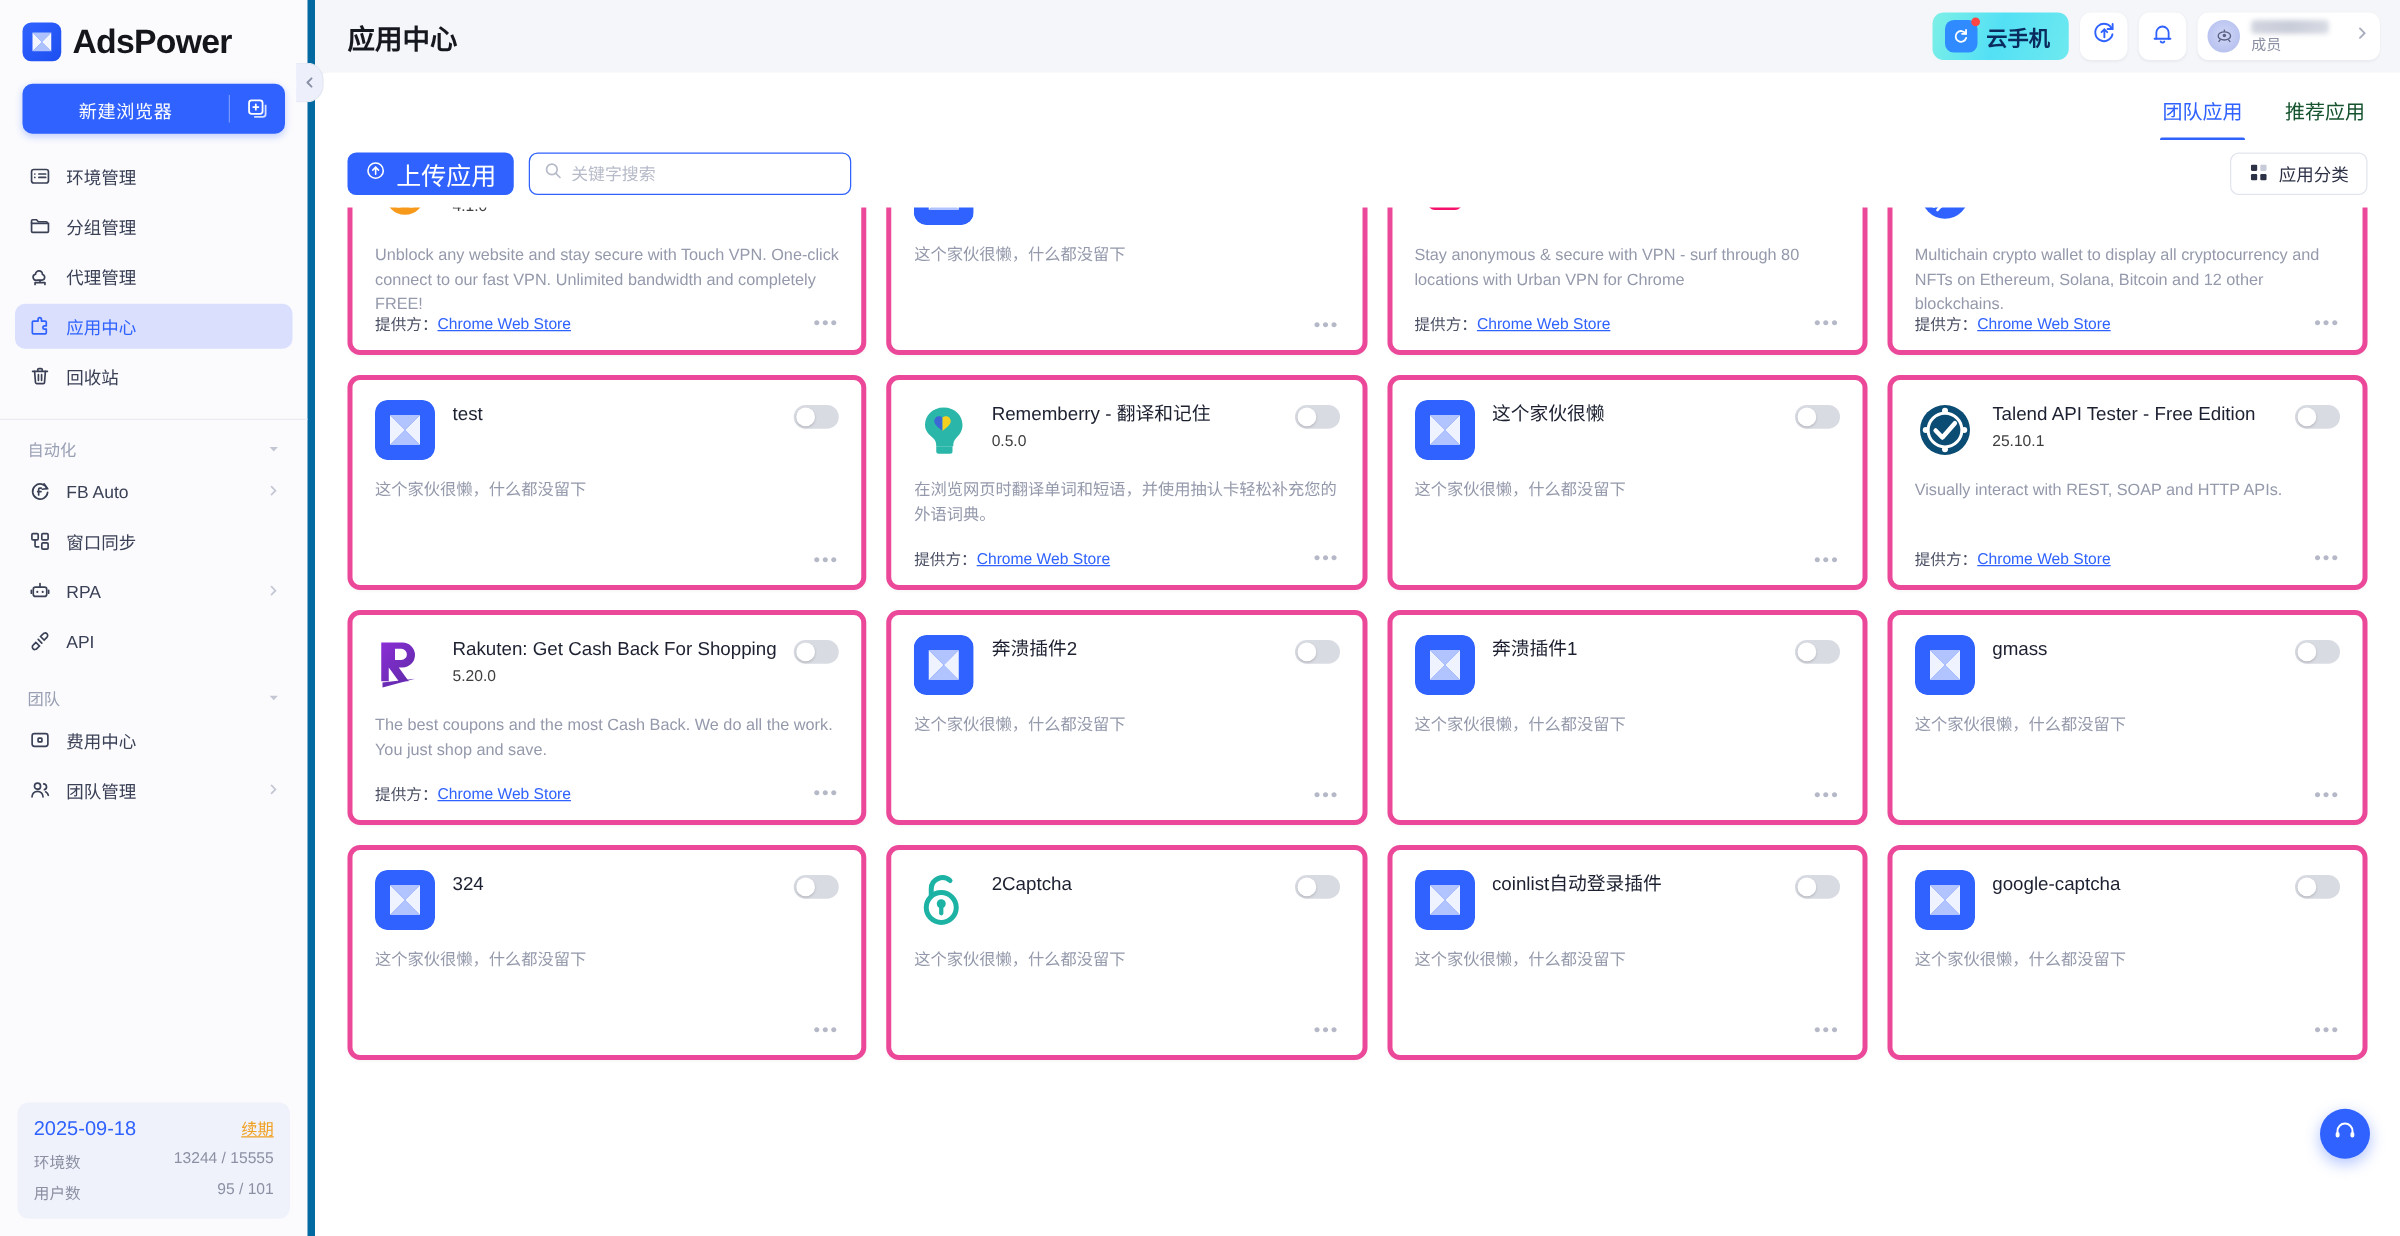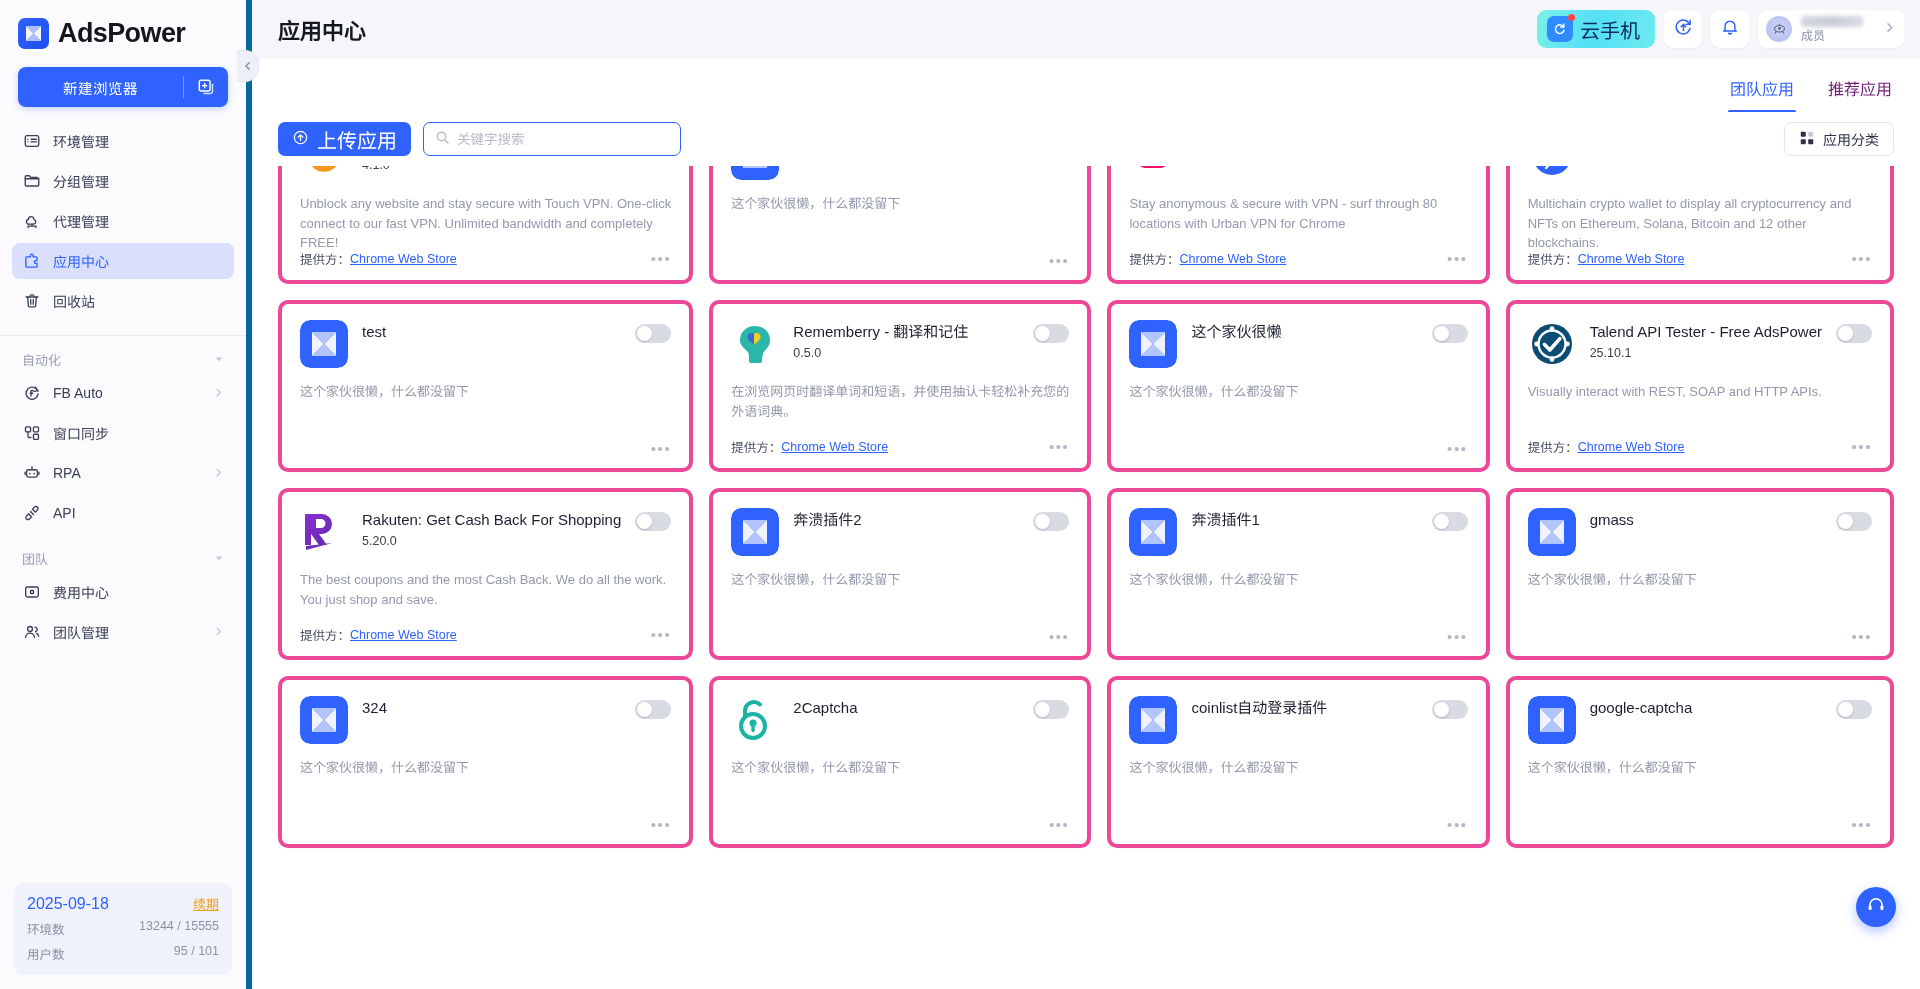--- a/index.html
+++ b/index.html
@@ -99,21 +99,21 @@
     display:flex; align-items:center; gap:7px; height:38px; padding: 0 15px 0 10px;
     border-radius: 9px; cursor:pointer;
     background: linear-gradient(110deg,#7ef0e6 0%, #53e0f5 48%, #6ee9ef 100%);
     position: relative; overflow:hidden;
   }
   .cloud-phone .cp-ic {
     width: 26px; height: 26px; border-radius: 7px; background:#2f8bff; position:relative;
     display:flex; align-items:center; justify-content:center;
   }
   .cloud-phone .cp-dot { position:absolute; right:-2px; top:-2px; width:7px;height:7px;border-radius:50%;background:#ff4444; }
-  .cloud-phone .cp-txt { font-size:20px; font-weight:400; color:#0a2b5e; }
+  .cloud-phone .cp-txt { font-size:17px; font-weight:700; color:#0a2b5e; }
 
   .icon-btn {
     width: 38px; height: 38px; border-radius: 9px; background:#fff;
     display:flex; align-items:center; justify-content:center; cursor:pointer;
     box-shadow: 0 1px 2px rgba(20,30,60,.05);
   }
   .user-chip {
     display:flex; align-items:center; gap:9px; height:38px; padding: 0 8px 0 8px;
     border-radius: 9px; background:#fff; cursor:pointer; min-width: 146px;
     box-shadow: 0 1px 2px rgba(20,30,60,.05);
@@ -133,21 +133,21 @@
   .user-chip .chev { margin-left:auto; }
 
   
   .panel {
     flex: 1 1 auto; background:#fff; border-radius: 12px 0 0 0;
     margin: 0; display:flex; flex-direction: column; min-height:0;
     position: relative; overflow: hidden; align-items: flex-end;
   }
   .tabs { display:flex; gap: 30px; padding: 12px 26px 0 26px; border-bottom: 1px solid #eef0f5; flex:0 0 auto; }
   .tab {
-    font-size: 16px; color:#701a75; padding: 6px 2px 12px 2px; cursor:pointer;
+    font-size: 16px; color:#14532d; padding: 6px 2px 12px 2px; cursor:pointer;
     position: relative;
   }
   .tab.active { color:#2f62ff; }
   .tab.active::after {
     content:''; position:absolute; left:0; right:0; bottom:-1px; height:3px;
     background:#2f62ff; border-radius:2px;
   }
 
   .toolbar {
     position: absolute; left:0; right:0; top: 54px; height: 54px;
@@ -681,21 +681,21 @@
                     <circle cx="24" cy="24" r="20" fill="#0a4c73"></circle>
                     <circle cx="24" cy="24" r="13.5" fill="none" stroke="#ffffff" stroke-width="2.4"></circle>
                     <circle cx="24" cy="8.6" r="2.4" fill="#ffffff"></circle>
                     <circle cx="24" cy="39.4" r="2.4" fill="#ffffff"></circle>
                     <circle cx="8.6" cy="24" r="2.4" fill="#ffffff"></circle>
                     <circle cx="39.4" cy="24" r="2.4" fill="#ffffff"></circle>
                     <path d="M16.5 24.4l5.4 5.6 10-11.4" stroke="#ffffff" stroke-width="3.6" fill="none" stroke-linecap="round" stroke-linejoin="round"></path>
                   </svg>
                 </div>
                 <div class="card-titles">
-                  <div class="card-name">Talend API Tester - Free AdsPower</div>
+                  <div class="card-name">Talend API Tester - Free Edition</div>
                   <div class="card-ver">25.10.1</div>
                 </div>
                 <div class="toggle"></div>
               </div>
               <div class="card-desc">Visually interact with REST, SOAP and HTTP APIs.</div>
               <div class="card-foot">
                 <span>提供方：</span>
                 <a href="#">Chrome Web Store</a>
                 <span class="dots">•••</span>
               </div>

